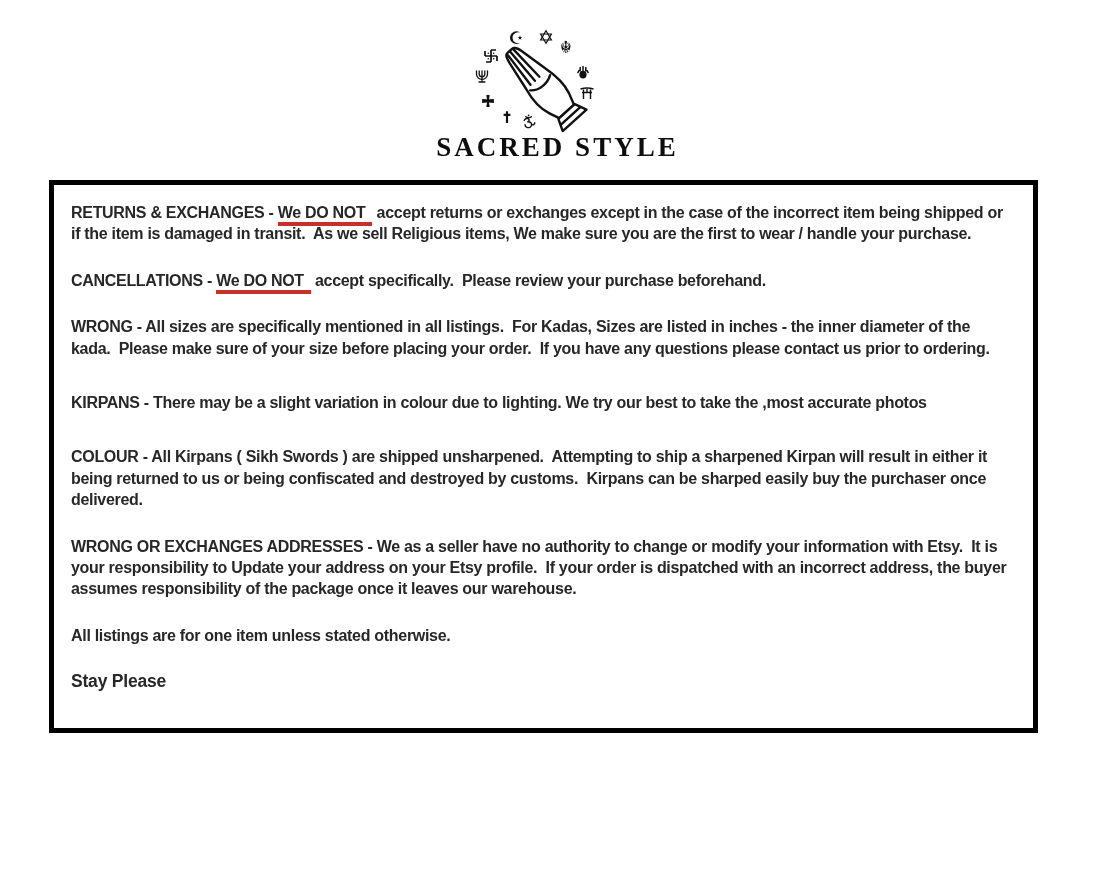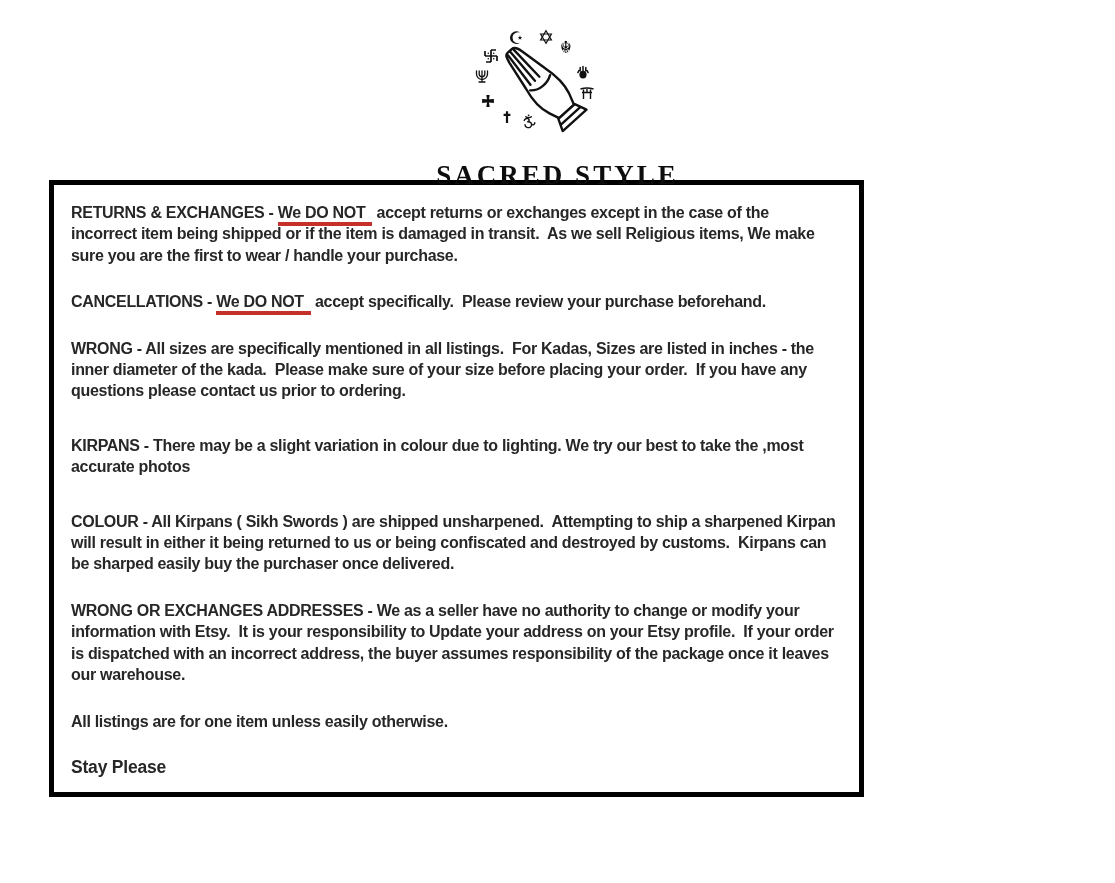--- a/index.html
+++ b/index.html
@@ -7,23 +7,23 @@
         font-family:"Liberation Sans",sans-serif;}
   
   .logo{position:relative;height:172px;}
   .logo-art{position:absolute;left:455px;top:20px;width:170px;height:112px;}
   .sym{position:absolute;width:16px;height:16px;line-height:16px;text-align:center;
        font-size:15px;color:#111;font-family:"DejaVu Sans",sans-serif;}
   .sym svg{display:block;width:16px;height:16px;}
   .hands{position:absolute;left:56px;top:16px;width:60px;height:100px;transform:rotate(-42deg);}
   .brand{position:absolute;left:0;top:132px;width:1115px;text-align:center;
          font-family:"Liberation Serif",serif;font-size:27px;letter-spacing:3px;
-         color:#0d0d0d;font-weight:600;margin-top:28px;}
+         color:#0d0d0d;font-weight:600;}
   
-  .policy-box{box-sizing:border-box;margin:8px 0 0 49px;width:815px;min-height:553px;
+  .policy-box{box-sizing:border-box;margin:8px 0 0 49px;width:989px;min-height:553px;
               border:5px solid #000;padding:17px 22px 14px 17px;background:#fff;}
   .policy-box p{margin:0 0 25px 0;font-size:16px;line-height:21.4px;font-weight:700;
                 color:var(--text-color,#222);letter-spacing:-0.3px;white-space:pre-wrap;}
   .policy-box p.gap-lg{margin-bottom:33px;}
   .u{border-bottom:4px solid var(--underline-red,#c9302a);padding:0 7px 1px 0;}
   .signoff{font-size:17.5px !important;margin-bottom:0 !important;letter-spacing:-0.2px !important;}
 </style>
 </head>
 <body>
 
@@ -127,18 +127,18 @@
     <p><span>CANCELLATIONS - </span><span class="u">We DO NOT</span><span> accept specifically.  Please review your purchase beforehand.</span></p>
 
     <p class="gap-lg"><span>WRONG - </span><span>All sizes are specifically mentioned in all listings.  For Kadas, Sizes are listed in inches - the inner diameter of the kada.  Please make sure of your size before placing your order.  If you have any questions please contact us prior to ordering.</span></p>
 
     <p class="gap-lg"><span>KIRPANS - </span><span>There may be a slight variation in colour due to lighting. We try our best to take the ,most accurate photos</span></p>
 
     <p><span>COLOUR - </span><span>All Kirpans ( Sikh Swords ) are shipped unsharpened.  Attempting to ship a sharpened Kirpan will result in either it being returned to us or being confiscated and destroyed by customs.  Kirpans can be sharped easily buy the purchaser once delivered.</span></p>
 
     <p><span>WRONG OR EXCHANGES ADDRESSES - </span><span>We as a seller have no authority to change or modify your information with Etsy.  It is your responsibility to Update your address on your Etsy profile.  If your order is dispatched with an incorrect address, the buyer assumes responsibility of the package once it leaves our warehouse.</span></p>
 
-    <p><span>All listings are for one item unless easily otherwise.</span></p>
+    <p><span>All listings are for one item unless stated otherwise.</span></p>
 
     <p class="signoff">Stay Please</p>
 
   </div>
 </div>
 
 </body></html>

